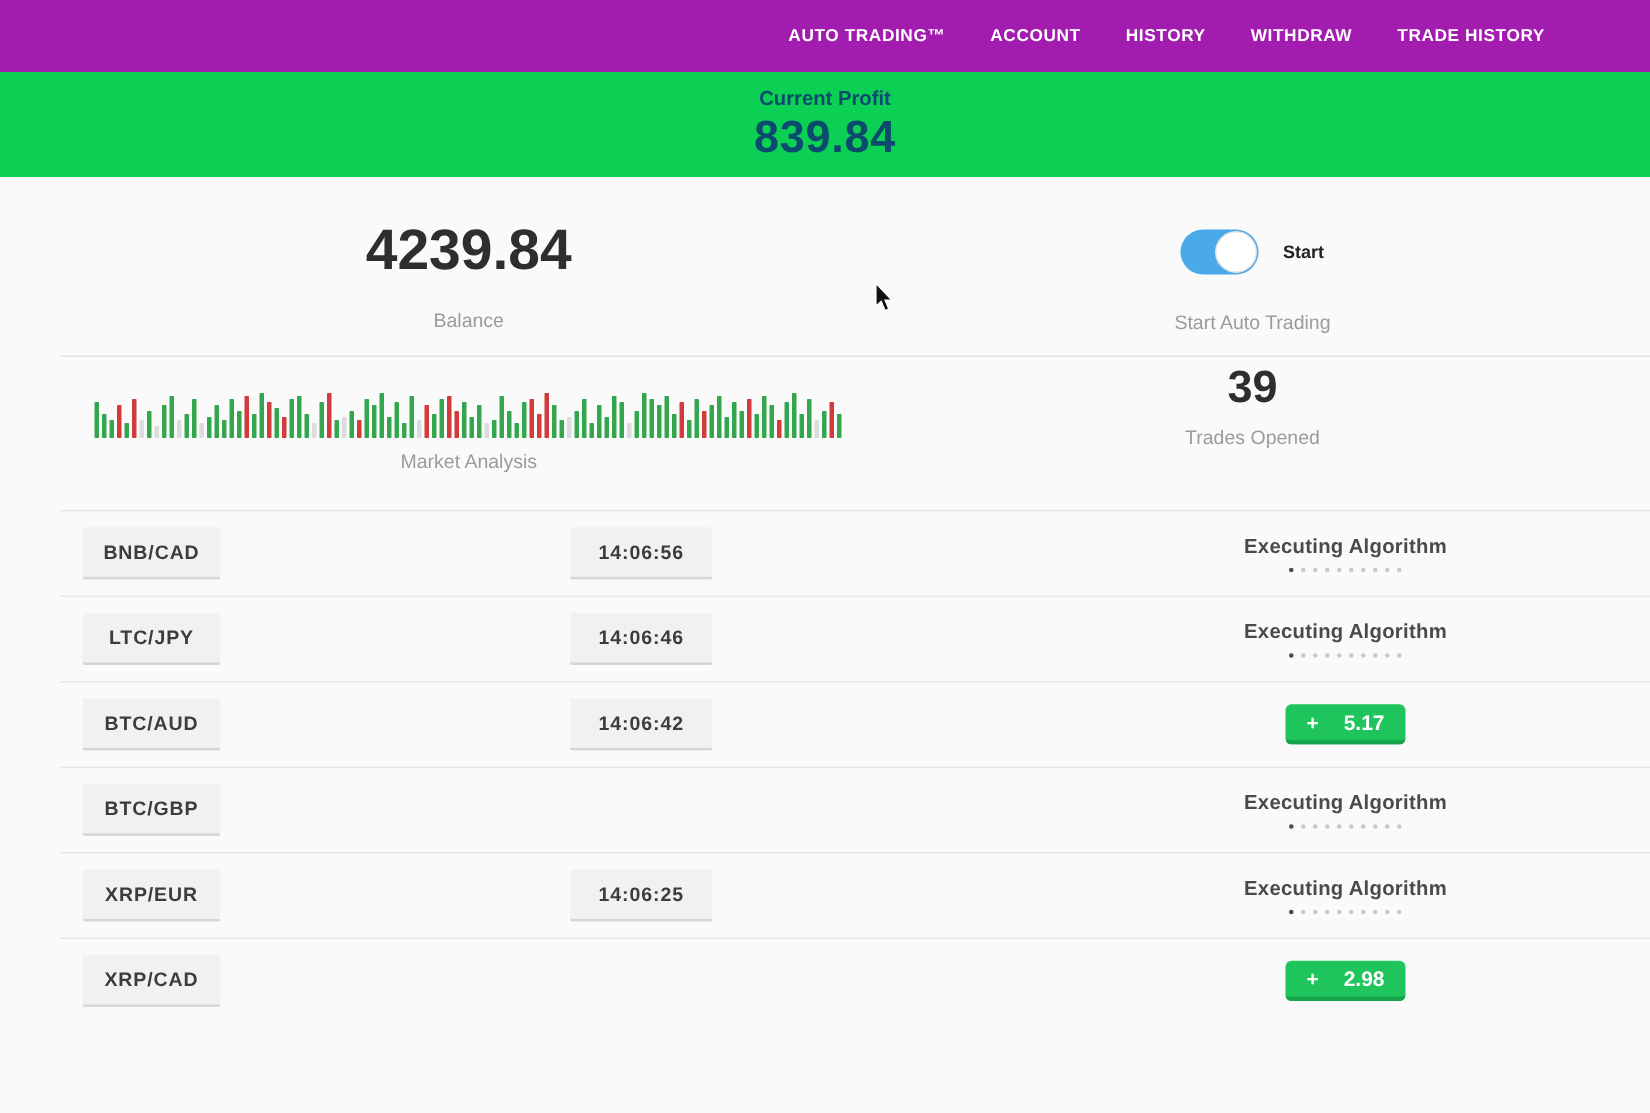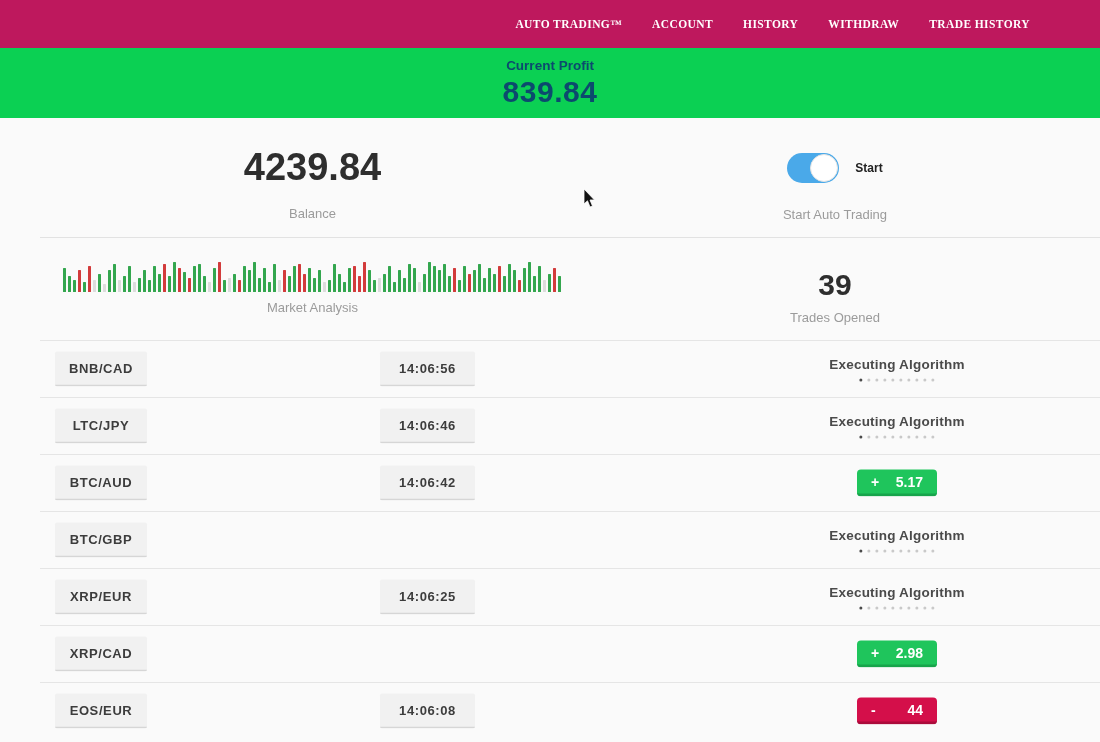--- a/index.html
+++ b/index.html
@@ -81,21 +81,21 @@
 
   
   .market-bars {
     height: 34px;
     margin-top: 20px;
     display: flex;
     align-items: flex-end;
   }
   .mbar { width: 3px; margin-right: 2px; border-radius: 0.5px; }
   .stats-row-2 .stat-label { margin-top: 8px; }
-  .trades-count { font-size: 30px; font-weight: bold; color: #2e2e2e; margin-top: 32px; line-height: 1; }
+  .trades-count { font-size: 30px; font-weight: bold; color: #2e2e2e; margin-top: 6px; line-height: 1; }
   .stats-row-2 .stat-col.right .stat-label { margin-top: 10px; }
 
   
   .trade-row {
     height: 57px;
     margin-left: 40px;
     border-top: 1px solid #e5e5e5;
     position: relative;
   }
   .chip {
@@ -147,21 +147,21 @@
   }
   .result-badge.win  { background: #1fc55c; border-bottom: 3px solid #17a44b; }
   .result-badge.loss { background: #d40f4a; border-bottom: 3px solid #ab0b3b; }
 
   
   .mouse-cursor { position: absolute; left: 583px; top: 189px; pointer-events: none; }
 </style>
 </head>
 <body>
 
-<nav class="top-nav" id="top-nav" style="background: #be185d; font-family: Liberation Serif, serif;">
+<nav class="top-nav" id="top-nav" style="background: #a21caf;">
     <div class="nav-item">AUTO TRADING™</div>
     <div class="nav-item">ACCOUNT</div>
     <div class="nav-item">HISTORY</div>
     <div class="nav-item">WITHDRAW</div>
     <div class="nav-item">TRADE HISTORY</div>
   </nav>
 
 <header class="profit-banner" style="background: rgb(11, 208, 83);">
   <div class="profit-label">Current Profit</div>
   <div class="profit-value">839.84</div>
@@ -385,27 +385,17 @@
     </div>
     <div class="trade-row">
       <span class="chip pair">XRP/CAD</span>
       <div class="status-cell">
         <div class="result-badge win" style="background: rgb(31, 197, 92);">
           <span>+</span>
           <span>2.98</span>
         </div>
       </div>
     </div>
-    <div class="trade-row">
-      <span class="chip pair">EOS/EUR</span>
-      <span class="chip time">14:06:08</span>
-      <div class="status-cell">
-        <div class="result-badge loss" style="background: rgb(212, 15, 74);">
-          <span>-</span>
-          <span>44</span>
-        </div>
-      </div>
-    </div>
   </section>
 
 <svg class="mouse-cursor" width="14" height="20" viewBox="0 0 14 20">
   <path d="M1,0 L1,15 L4.5,11.8 L7,18 L9.5,17 L7,11 L11.5,11 Z" fill="#111" stroke="#fff" stroke-width="0.8"></path>
 </svg>
 
 </body></html>

